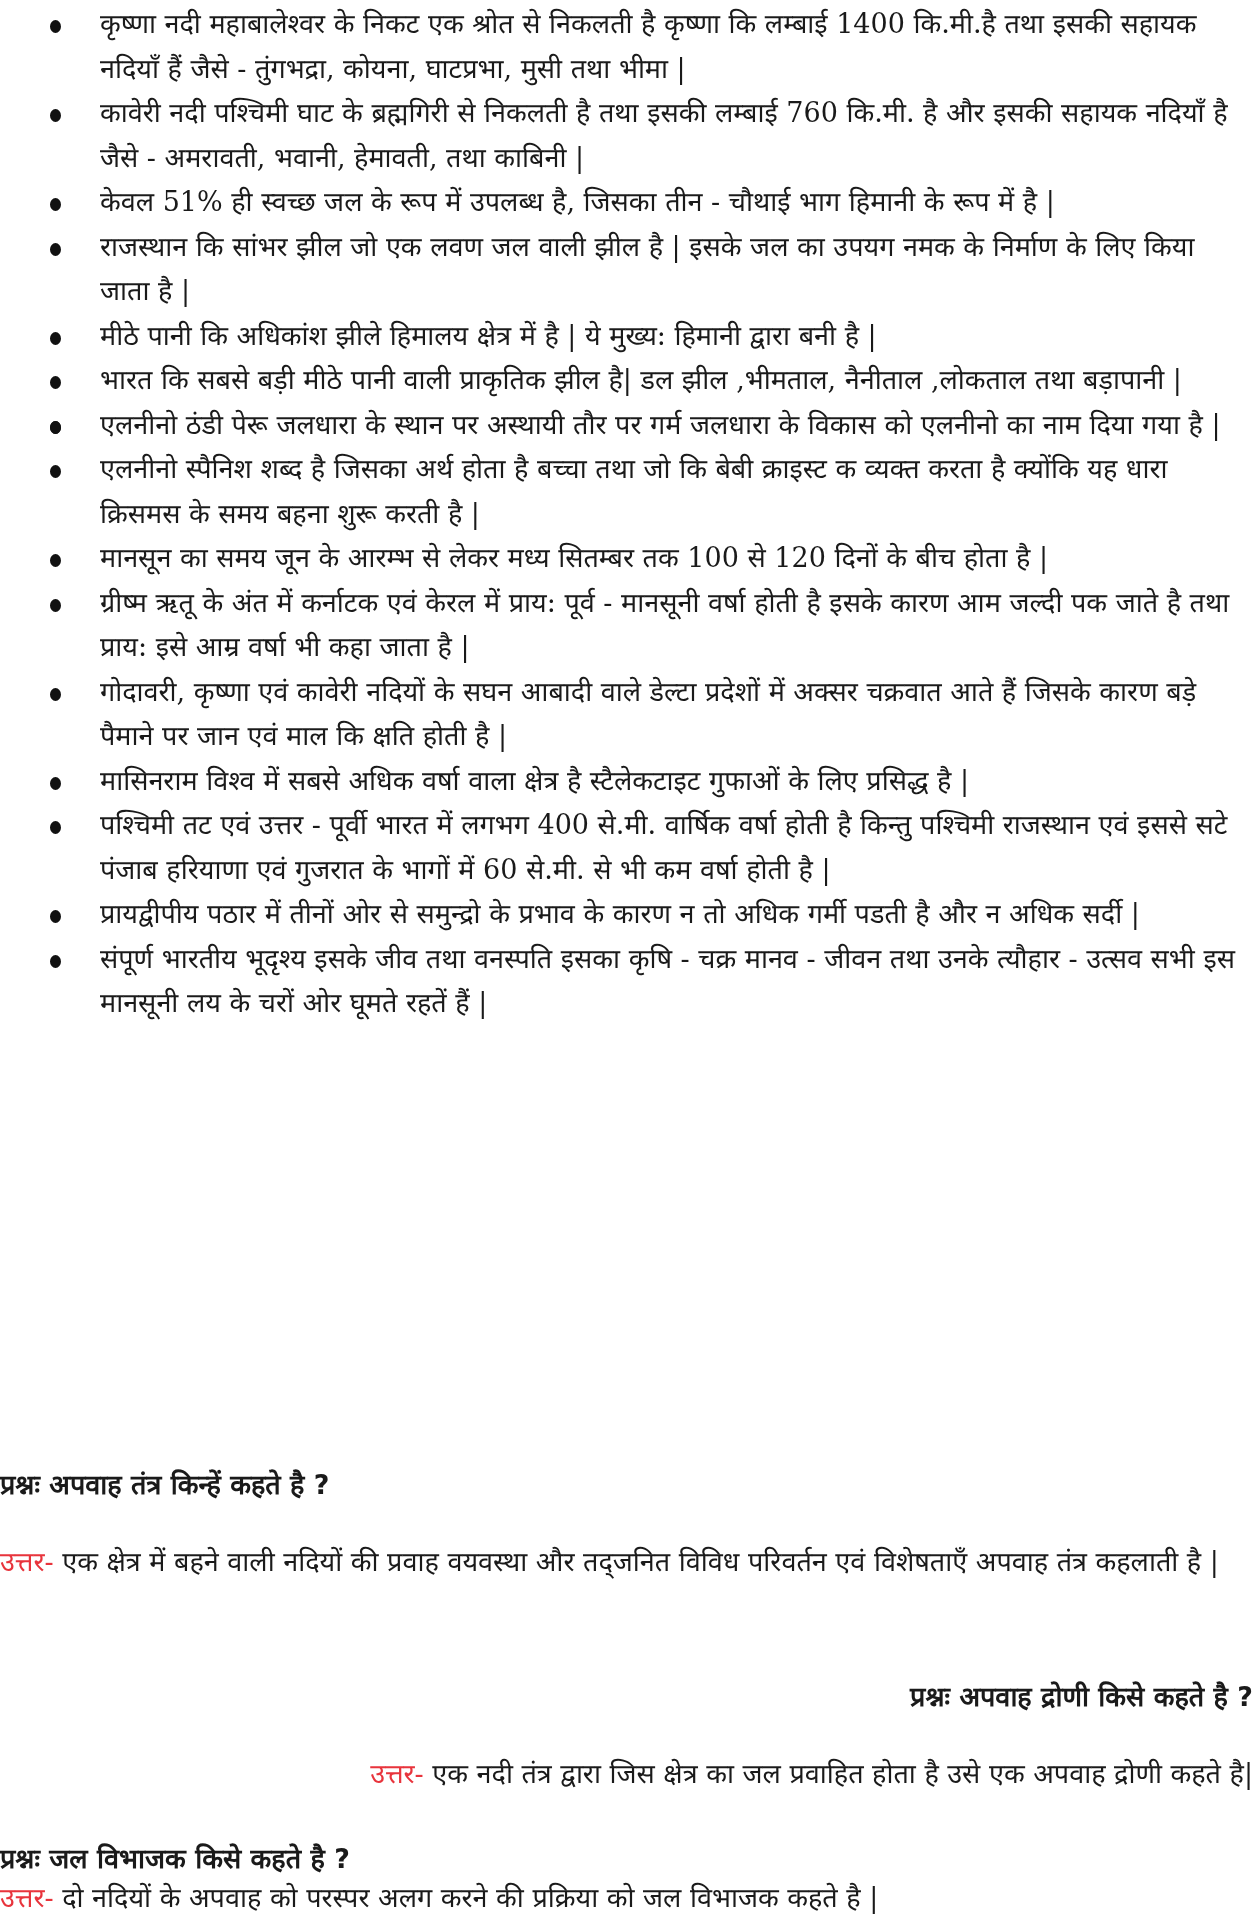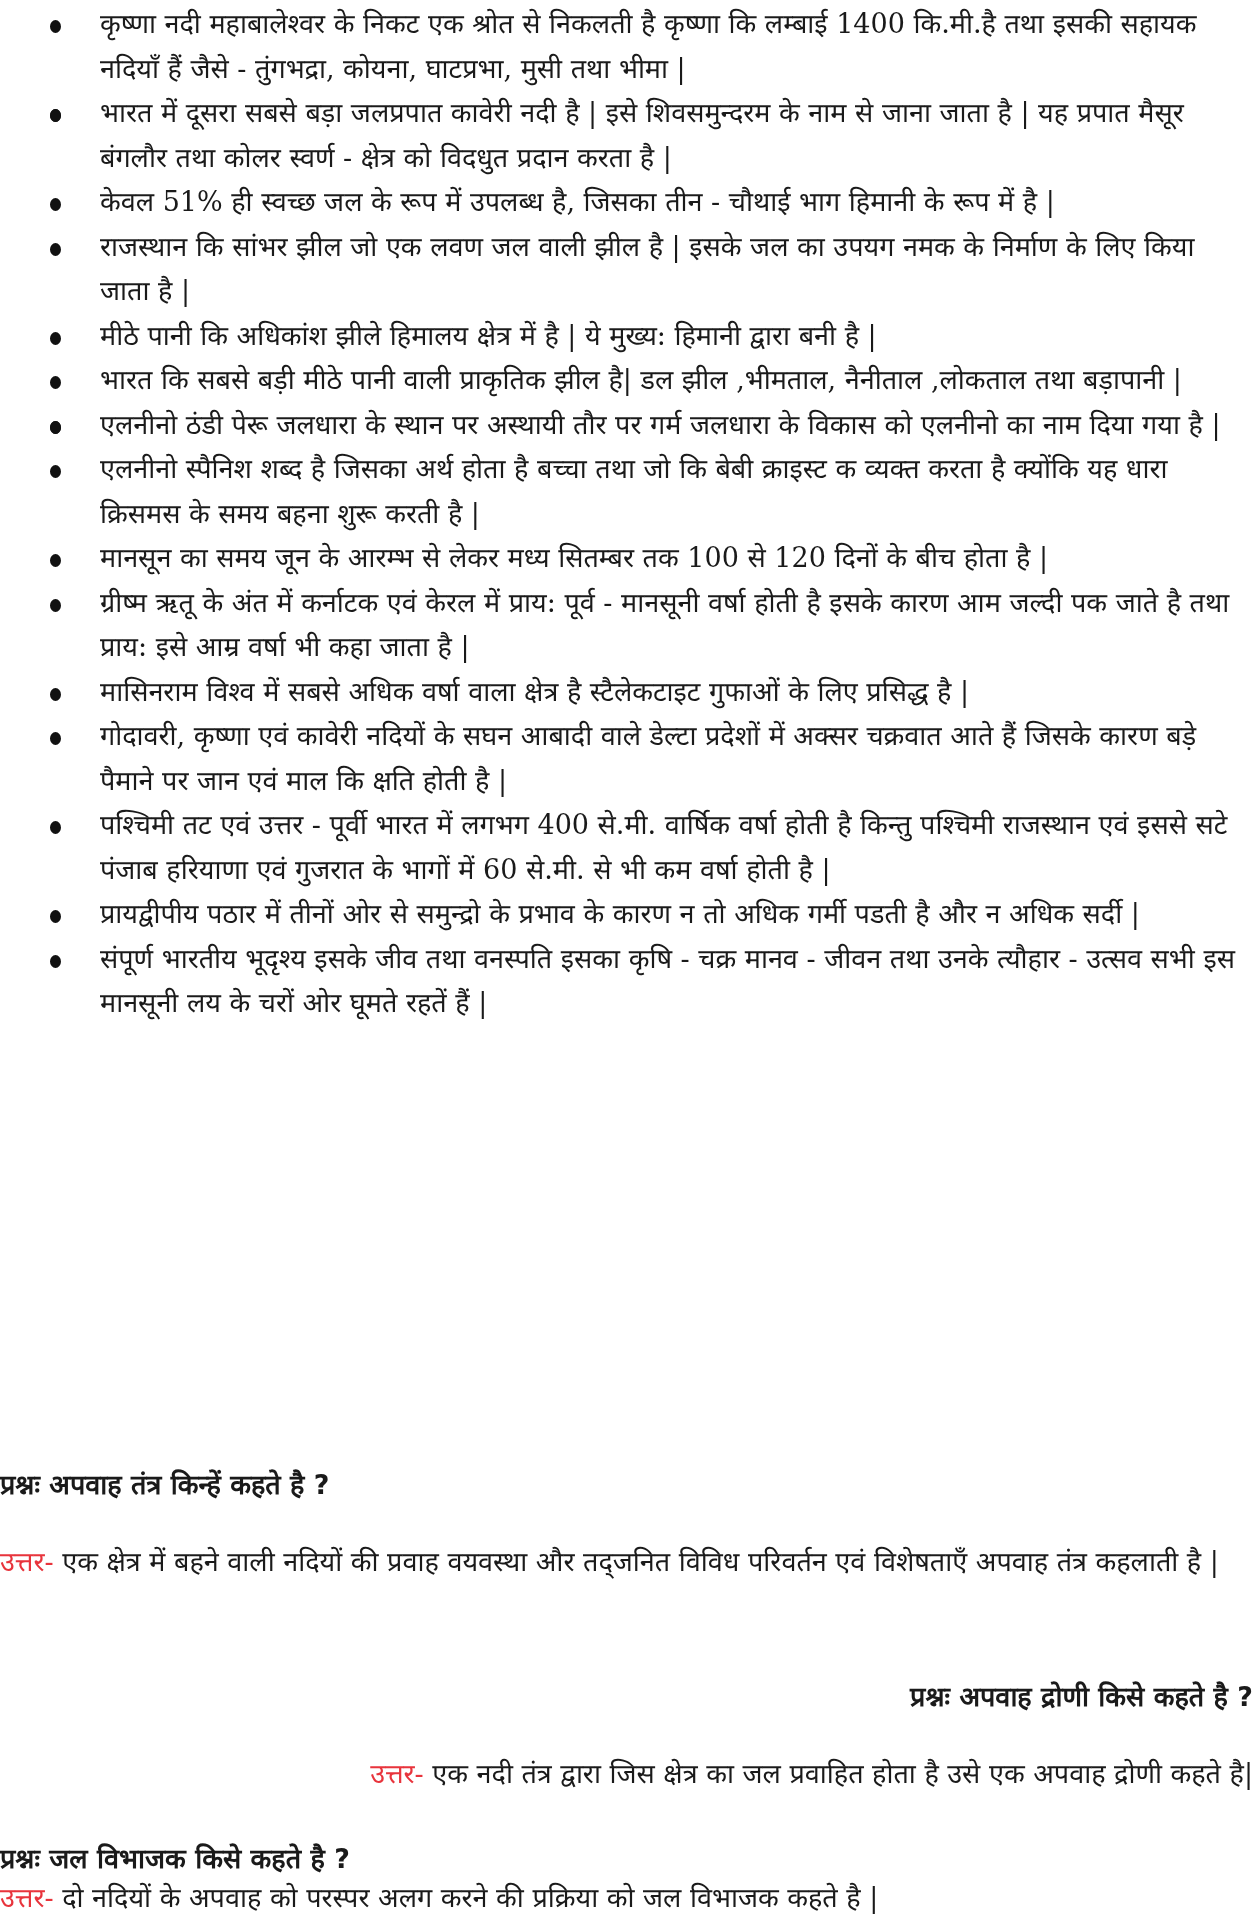--- a/index.html
+++ b/index.html
@@ -33,33 +33,32 @@
     }
     .answer .label { color: #e8343c; }
   </style>
 </head>
 <body>
 
 <div class="page">
 
   <ul class="bullets">
     <li><span class="bullet"></span><span>कृष्णा नदी महाबालेश्वर के निकट एक श्रोत से निकलती  है  कृष्णा कि लम्बाई 1400 कि.मी.है तथा इसकी सहायक नदियाँ हैं जैसे - तुंगभद्रा, कोयना, घाटप्रभा, मुसी तथा भीमा |</span></li>
-    <li><span class="bullet"></span></li>
-    <li><span class="bullet"></span><span>भारत में दूसरा सबसे बड़ा जलप्रपात कावेरी नदी  है | इसे शिवसमुन्दरम के नाम से जाना जाता है | यह प्रपात मैसूर बंगलौर तथा कोलर स्वर्ण - क्षेत्र को विदधुत प्रदान करता है |</span></li>
+    <li><span class="bullet"></span><span>कावेरी नदी पश्चिमी घाट के ब्रह्मगिरी से निकलती है तथा इसकी लम्बाई 760 कि.मी. है और इसकी सहायक नदियाँ है जैसे - अमरावती, भवानी, हेमावती, तथा काबिनी |</span></li>
     <li><span class="bullet"></span><span>केवल 51% ही स्वच्छ जल के रूप में उपलब्ध है, जिसका तीन - चौथाई भाग हिमानी के रूप में है |</span></li>
     <li><span class="bullet"></span><span>राजस्थान कि सांभर झील जो एक लवण जल वाली झील है | इसके जल का उपयग नमक के निर्माण के लिए किया जाता है |</span></li>
     <li><span class="bullet"></span><span> मीठे पानी कि अधिकांश झीले हिमालय क्षेत्र में है | ये मुख्य: हिमानी द्वारा बनी है |</span></li>
     <li><span class="bullet"></span><span>भारत कि सबसे बड़ी मीठे पानी वाली प्राकृतिक झील है| डल झील ,भीमताल, नैनीताल ,लोकताल तथा बड़ापानी |</span></li>
     <li><span class="bullet"></span></li>
     <li><span class="bullet"></span><span>एलनीनो ठंडी पेरू जलधारा के स्थान पर अस्थायी तौर पर गर्म जलधारा के विकास को एलनीनो का नाम दिया गया है |</span></li>
     <li><span class="bullet"></span><span>एलनीनो स्पैनिश शब्द है जिसका अर्थ होता है बच्चा तथा जो कि बेबी क्राइस्ट क व्यक्त करता है क्योंकि यह धारा क्रिसमस के समय बहना शुरू करती है |</span></li>
     <li><span class="bullet"></span><span>मानसून का समय जून के आरम्भ से लेकर मध्य सितम्बर तक 100 से 120 दिनों के बीच होता है |</span></li>
     <li><span class="bullet"></span><span>ग्रीष्म ऋतू के अंत में कर्नाटक एवं केरल में प्राय: पूर्व - मानसूनी वर्षा होती है इसके कारण आम जल्दी पक जाते है तथा प्राय: इसे आम्र  वर्षा भी कहा जाता है |</span></li>
+    <li><span class="bullet"></span><span>गोदावरी, कृष्णा एवं कावेरी नदियों के सघन आबादी वाले डेल्टा प्रदेशों में अक्सर चक्रवात आते हैं जिसके कारण बड़े पैमाने पर जान एवं माल कि क्षति होती है |</span></li>
     <li><span class="bullet"></span><span> मासिनराम विश्व में सबसे अधिक वर्षा वाला क्षेत्र है  स्टैलेकटाइट  गुफाओं के लिए प्रसिद्ध है |</span></li>
-    <li><span class="bullet"></span><span>गोदावरी, कृष्णा एवं कावेरी नदियों के सघन आबादी वाले डेल्टा प्रदेशों में अक्सर चक्रवात आते हैं जिसके कारण बड़े पैमाने पर जान एवं माल कि क्षति होती है |</span></li>
     <li><span class="bullet"></span><span> पश्चिमी तट एवं उत्तर - पूर्वी भारत में लगभग 400 से.मी. वार्षिक वर्षा होती है किन्तु पश्चिमी राजस्थान एवं इससे सटे पंजाब हरियाणा एवं गुजरात के भागों में 60 से.मी. से भी कम वर्षा होती है |</span></li>
     <li><span class="bullet"></span><span>प्रायद्वीपीय पठार में तीनों ओर से समुन्द्रो के प्रभाव के कारण न तो अधिक गर्मी पडती है और न अधिक सर्दी |</span></li>
     <li><span class="bullet"></span><span> संपूर्ण भारतीय भूदृश्य इसके जीव तथा वनस्पति इसका कृषि - चक्र मानव - जीवन तथा उनके त्यौहार - उत्सव सभी इस मानसूनी लय के चरों ओर घूमते रहतें हैं |</span></li>
   </ul>
 
   <div class="qa" style="top:1464px;">
     <p class="question">प्रश्नः अपवाह तंत्र किन्हें कहते है ?</p>
     <p class="answer" style="margin-top:34px;"><span class="label">उत्तर-</span><span> एक क्षेत्र में बहने वाली नदियों की प्रवाह वयवस्था और तद्जनित विविध परिवर्तन एवं विशेषताएँ अपवाह तंत्र कहलाती है |</span></p>
   </div>
 

